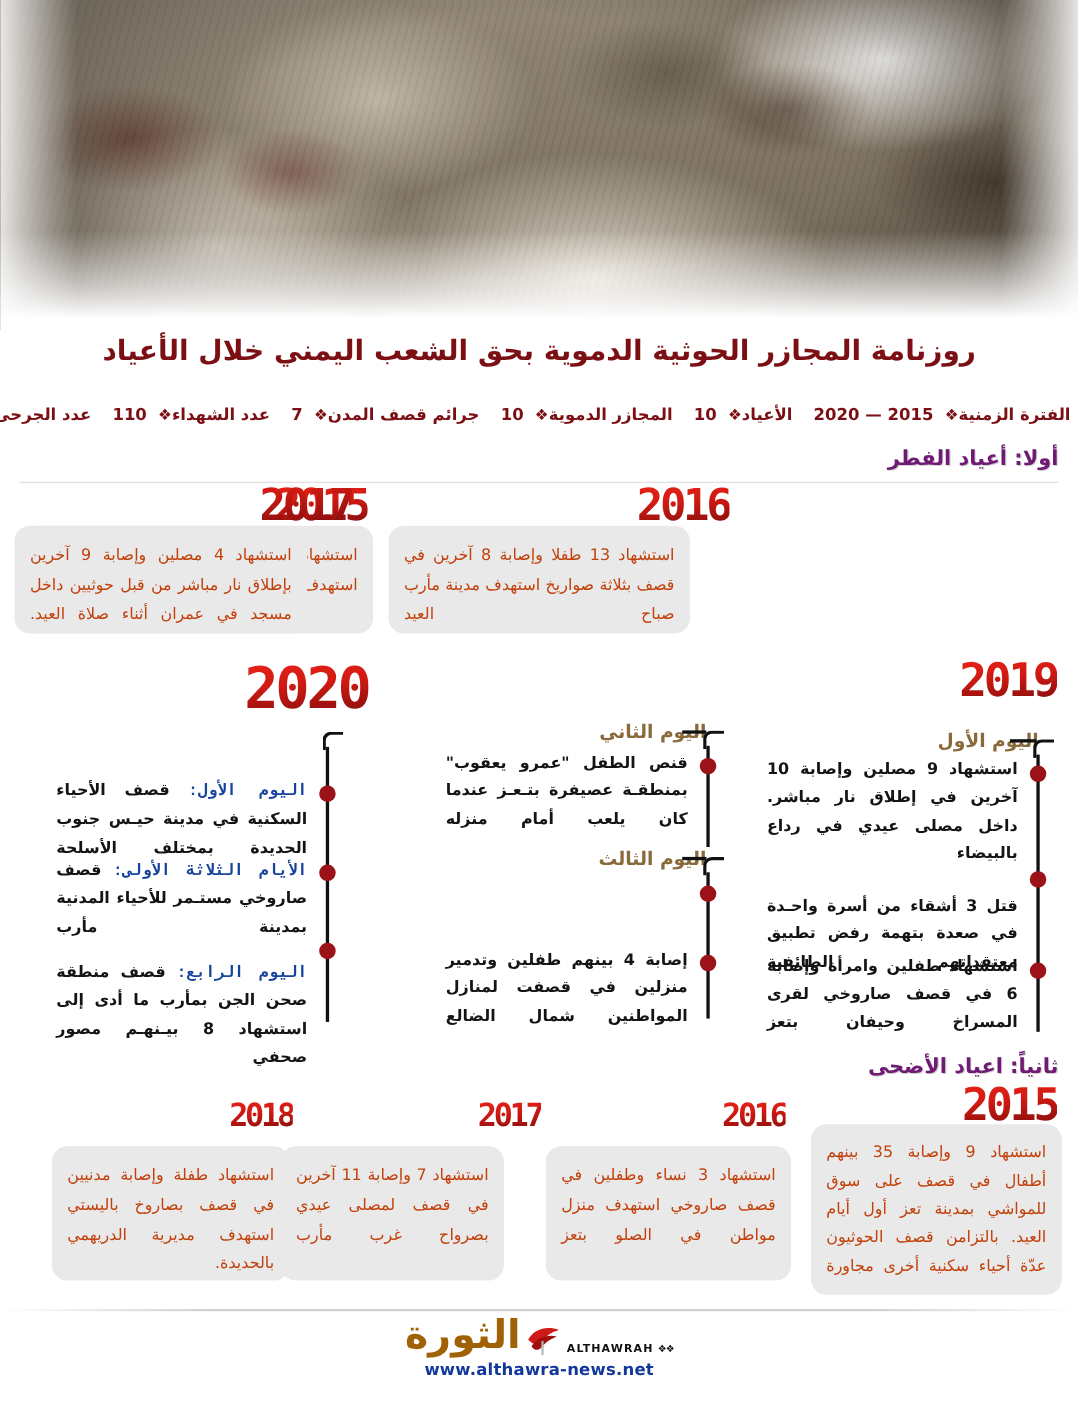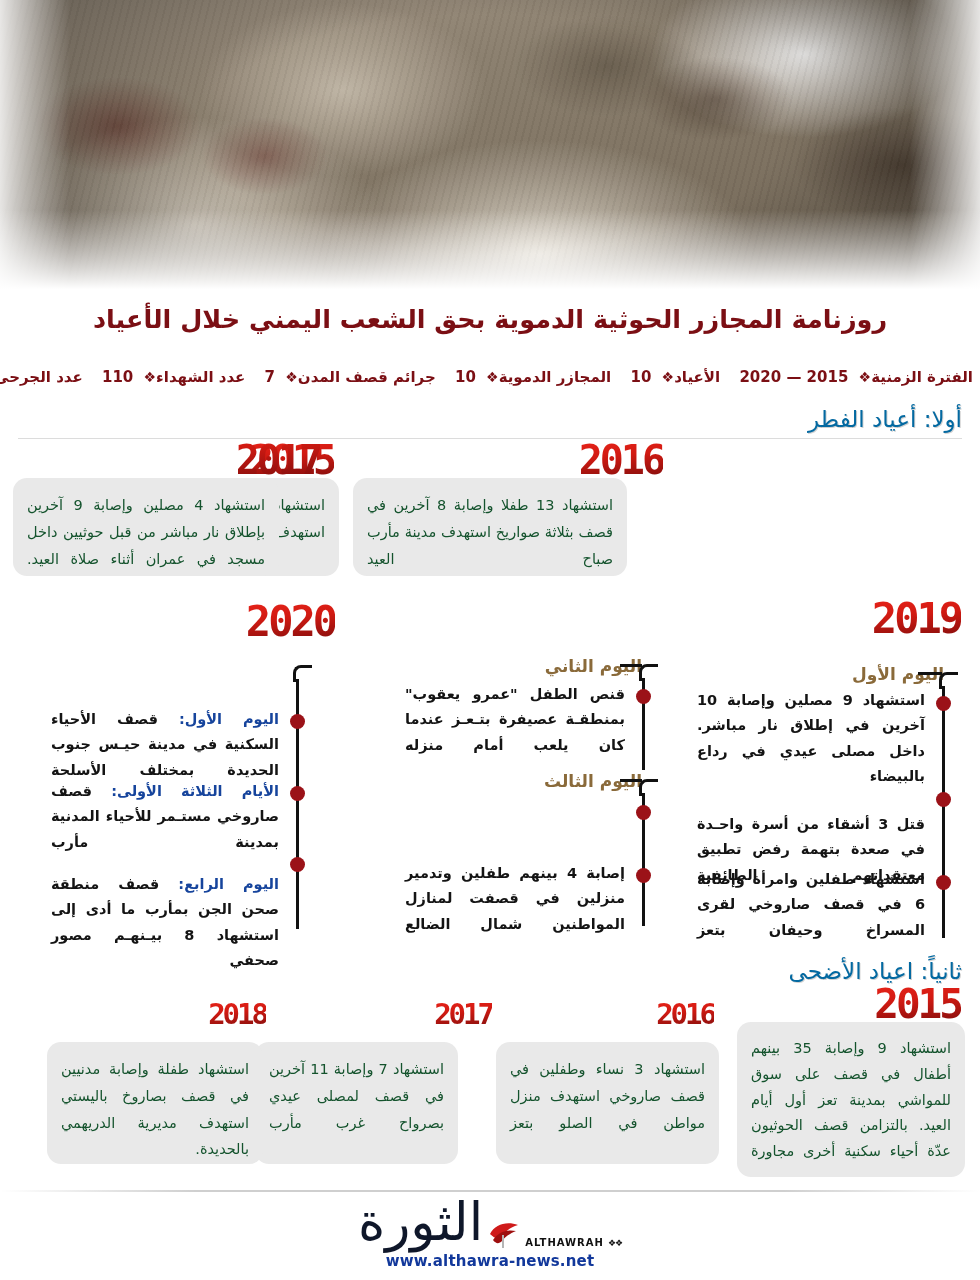--- a/index.html
+++ b/index.html
@@ -75,23 +75,23 @@
     direction:rtl;
   }
   .statsbar .seg{display:inline-block;margin:0 7px;}
   .statsbar .lbl{}
   .statsbar .dots{color:#7b0f14;font-size:14px;letter-spacing:-1px;}
   .statsbar .val{margin-right:5px;}
 
   
   .sechead{
     position:absolute;
-    color:#0369a1;
-    font-weight:normal;
-    font-size:23px;
+    color:#701a75;
+    font-weight:bold;
+    font-size:19px;
     white-space:nowrap;
     text-shadow:1px 1px 0 rgba(0,0,0,.18);
   }
   .sechead.fitr{right:18px;top:406px;}
   .sechead.adha{right:18px;top:958px;}
 
   
   .year{
     position:absolute;
     font-family:"DejaVu Sans Mono","Liberation Mono",monospace;
@@ -103,21 +103,21 @@
     text-shadow:none;
     line-height:1;
   }
   .year.sm{font-size:29px;}
 
   
   .card{
     position:absolute;
     background:#e9e9e9;
     border-radius:14px;
-    color:#14532d;
+    color:#c2410c;
     font-size:14.5px;
     line-height:1.85;
     text-align:justify;
     text-align-last:justify;
     direction:rtl;
     padding:14px 14px 25px;
     box-sizing:border-box;
   }
 
   
@@ -145,41 +145,42 @@
     direction:rtl;
     text-align:justify;
     text-align-last:justify;
     font-size:14.5px;
     line-height:1.75;
     color:#141414;
     font-weight:bold;
   }
   .tl-block .daylabel{
     font-weight:bold;
+    font-family:Liberation Mono, monospace;
   }
   .daytitle{
     position:absolute;
     direction:rtl;
     font-size:17px;font-weight:bold;
     color:#8a6a3a;
     white-space:nowrap;
     text-shadow:0 1px 0 rgba(255,255,255,.7);
   }
   .blue{color:#16449c;}
 
   
   .footdiv{
     position:absolute;left:0;right:0;top:1190px;height:2px;
     background:linear-gradient(to right,rgba(200,200,200,0),#cfcfcf 20%,#cfcfcf 80%,rgba(200,200,200,0));
   }
   .logo{
     position:absolute;left:0;right:0;top:1196px;text-align:center;
   }
   .logo .ar{
-    font-size:52px;font-weight:normal;color:#0f172a;line-height:1;letter-spacing:-1px;
+    font-size:36px;font-weight:bold;color:#a16207;line-height:1;letter-spacing:-1px;
   }
   .logo .mark{
     display:inline-block;width:34px;height:30px;position:relative;
   }
   .logo .mark svg{display:block;}
   .logo .en{
     font-size:10px;font-weight:bold;letter-spacing:1px;color:#111;
     display:inline-block;
   }
   .logo .diamonds{display:inline-block;color:#111;font-size:9px;letter-spacing:-1px;}
@@ -267,21 +268,21 @@
   <div class="tl-block" style="right:355px;top:682px;width:220px;">قنص الطفل "عمرو يعقوب" بمنطقـة عصيفرة بتـعـز عندما كان يلعب أمام منزله</div>
 
   <div class="daytitle" style="right:338px;top:771px;">اليوم الثالث</div>
   <div class="tl-cap" style="right:322px;top:779px;"></div>
   <div class="tl-tick" style="right:338px;top:779px;width:22px;"></div>
   <div class="tl-line" style="right:335px;top:793px;height:133px;"></div>
   <div class="tl-dot" style="right:329px;top:805px;"></div>
   <div class="tl-dot" style="right:329px;top:868px;"></div>
   <div class="tl-block" style="right:355px;top:861px;width:220px;">إصابة 4 بينهم طفلين وتدمير منزلين في قصفت لمنازل المواطنين شمال الضالع</div>
 
-  <div class="year" style="right:645px;top:601px;font-size:42px;">2020</div>
+  <div class="year" style="right:645px;top:601px;font-size:52px;">2020</div>
 
   <div class="tl-cap" style="right:668px;top:665px;"></div>
   <div class="tl-line" style="right:681px;top:679px;height:250px;"></div>
 
   <div class="tl-dot" style="right:675px;top:714px;"></div>
   <div class="tl-block" style="right:701px;top:707px;width:228px;">
     <span class="daylabel blue">اليوم الأول:</span><span> قصف الأحياء السكنية في مدينة حيـس جنوب الحديدة بمختلف الأسلحة</span>
   </div>
 
   <div class="tl-dot" style="right:675px;top:786px;"></div>

